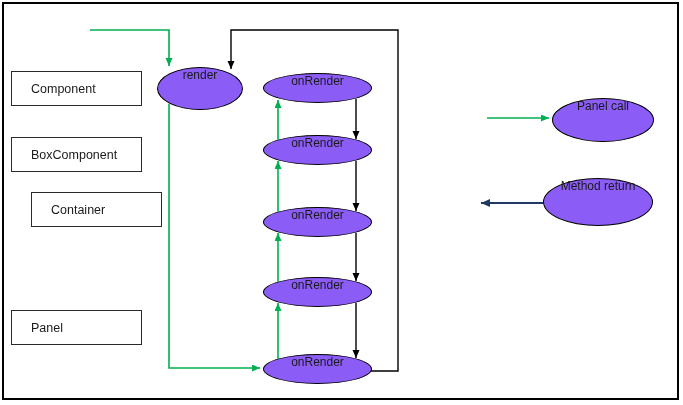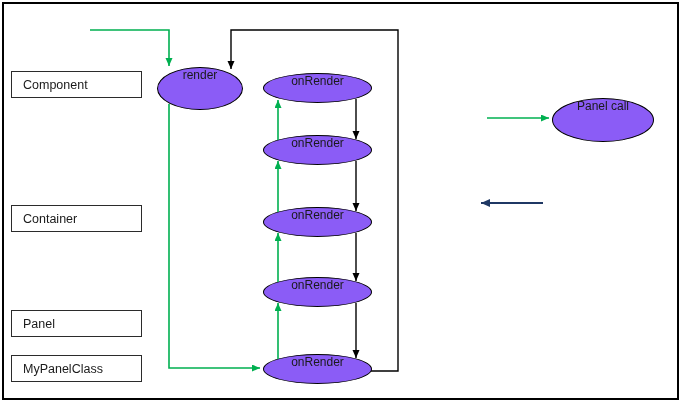--- a/index.html
+++ b/index.html
@@ -19,34 +19,34 @@
     position: absolute;
     left: 2px; top: 2px;
     width: 677px; height: 398px;
     border: 2px solid #000000;
     box-sizing: border-box;
   }
   .class-box {
     position: absolute;
     left: 11px;
     width: 131px;
-    height: 27px;
+    height: 35px;
     box-sizing: border-box;
     border: 1.5px solid #2b2b2b;
     background: #ffffff;
     display: flex;
     align-items: center;
-    padding-left: 11px;
+    padding-left: 19px;
     font-size: 12.5px;
     color: #1a1a1a;
     z-index: 2;
   }
   .box-component     { top: 71px;  }
   .box-boxcomponent  { top: 137px; }
-  .box-container     { top: 205px; }
+  .box-container     { top: 192px; margin-left: 20px; }
   .box-panel         { top: 278px; margin-top: 32px; }
   .box-mypanelclass  { top: 355px; }
 
   .node {
     position: absolute;
     box-sizing: border-box;
     border: 1.4px solid #000000;
     border-radius: 50%;
     background: #8b5cf6;
     display: flex;
@@ -82,28 +82,28 @@
 </head>
 <body>
 
 <div id="stage">
 
   <div class="frame"></div>
 
   <div class="class-box box-component">
     <span>Component</span>
   </div>
+  <div class="class-box box-boxcomponent">
+    <span>BoxComponent</span>
+  </div>
   <div class="class-box box-container">
     <span>Container</span>
   </div>
   <div class="class-box box-panel">
     <span>Panel</span>
-  </div>
-  <div class="class-box box-mypanelclass">
-    <span>MyPanelClass</span>
   </div>
 
   <div class="node node-render">
     <span>render</span>
   </div>
   <div class="node node-onrender1">
     <span>onRender</span>
   </div>
   <div class="node node-onrender2">
     <span>onRender</span>
@@ -113,20 +113,23 @@
   </div>
   <div class="node node-onrender4">
     <span>onRender</span>
   </div>
   <div class="node node-onrender5">
     <span>onRender</span>
   </div>
 
   <div class="node node-legend-call">
     <span>Panel call</span>
+  </div>
+  <div class="node node-legend-return">
+    <span>Method return</span>
   </div>
 
   <svg class="wires" viewBox="0 0 683 405" xmlns="http://www.w3.org/2000/svg">
     <defs>
       <marker id="ah-call" markerWidth="9" markerHeight="8" refX="8" refY="3.5" orient="auto" markerUnits="userSpaceOnUse">
         <path d="M0,0 L8,3.5 L0,7 Z" class="ah-call"></path>
       </marker>
       <marker id="ah-black" markerWidth="9" markerHeight="8" refX="8" refY="3.5" orient="auto" markerUnits="userSpaceOnUse">
         <path d="M0,0 L8,3.5 L0,7 Z" class="ah-black"></path>
       </marker>

